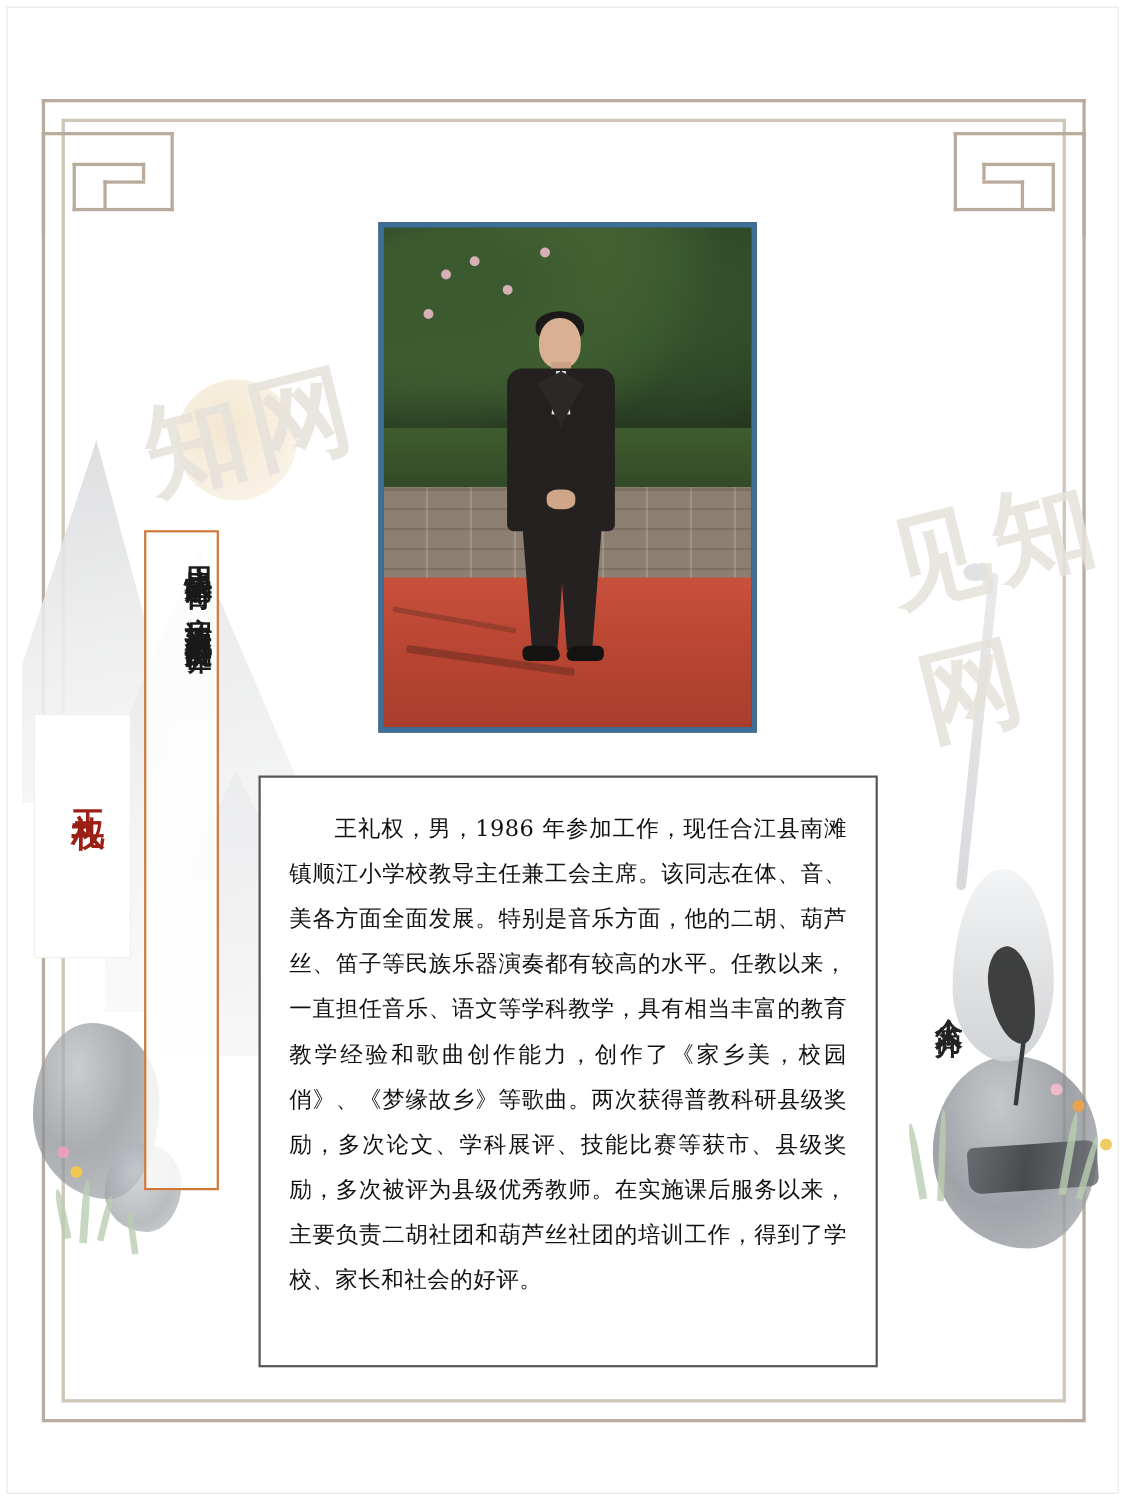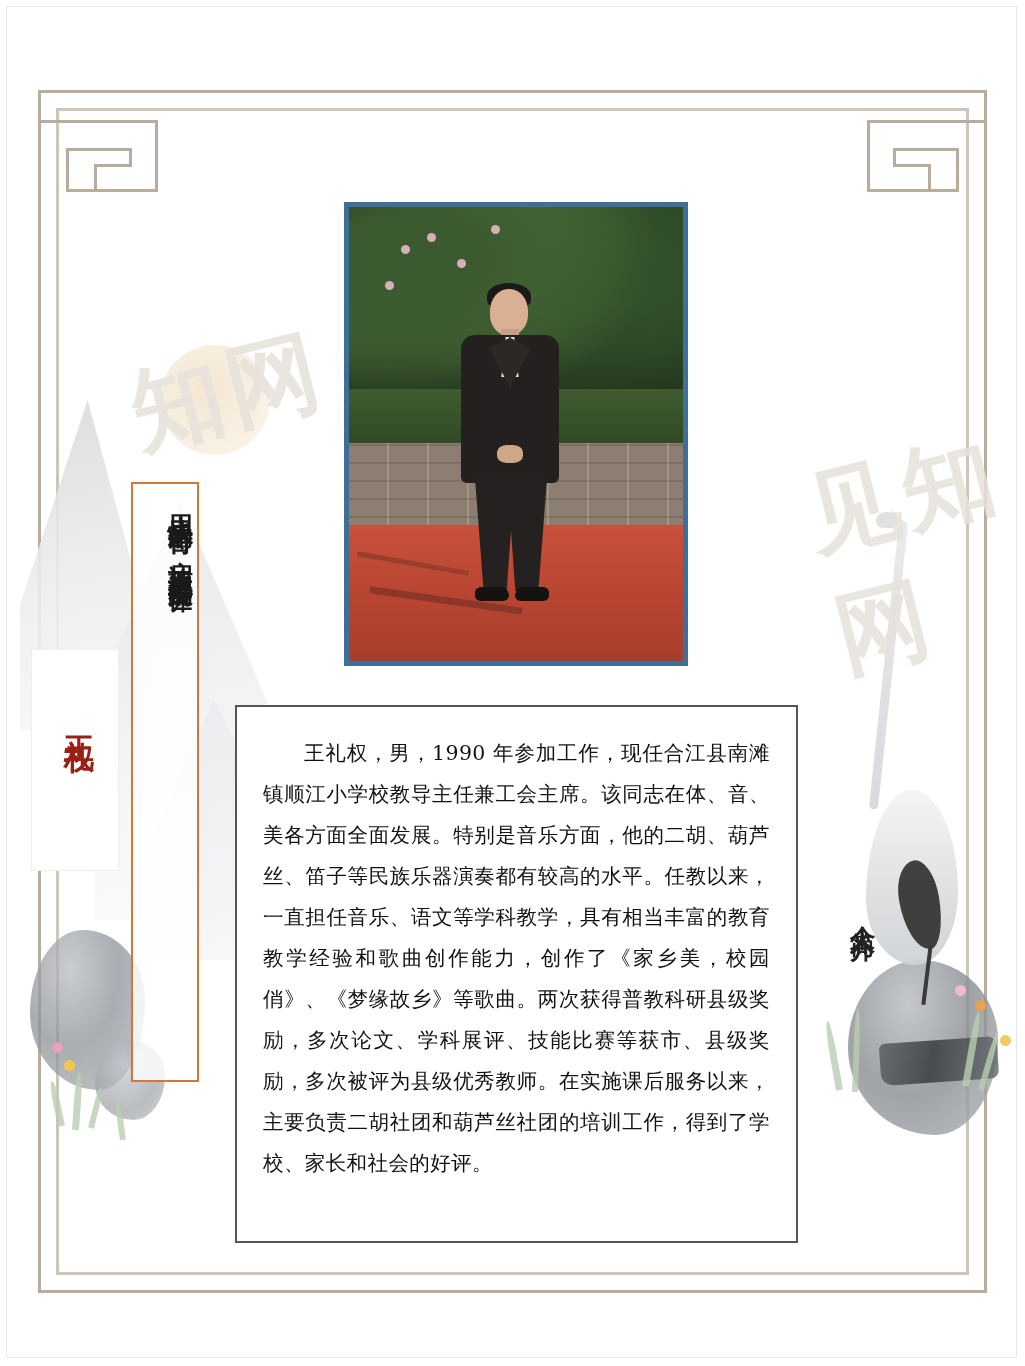--- a/index.html
+++ b/index.html
@@ -497,16 +497,16 @@
 
   <div class="slogan-box"></div>
   <div class="slogan-text">用快乐的音符，启迪孩子真善美的世界。</div>
 
   <div class="name-card"></div>
   <div class="name-text">王礼权</div>
 
   <div class="side-caption">个人简介</div>
 
   <div class="bio-box">
-    <p class="bio-text">王礼权，男，1990 年参加工作，现任合江县南滩镇顺江小学校教导主任兼工会主席。该同志在体、音、美各方面全面发展。特别是音乐方面，他的二胡、葫芦丝、笛子等民族乐器演奏都有较高的水平。任教以来，一直担任音乐、语文等学科教学，具有相当丰富的教育教学经验和歌曲创作能力，创作了《家乡美，校园俏》、《梦缘故乡》等歌曲。两次获得普教科研县级奖励，多次论文、学科展评、技能比赛等获市、县级奖励，多次被评为县级优秀教师。在实施课后服务以来，主要负责二胡社团和葫芦丝社团的培训工作，得到了学校、家长和社会的好评。</p>
+    <p class="bio-text">王礼权，男，1986 年参加工作，现任合江县南滩镇顺江小学校教导主任兼工会主席。该同志在体、音、美各方面全面发展。特别是音乐方面，他的二胡、葫芦丝、笛子等民族乐器演奏都有较高的水平。任教以来，一直担任音乐、语文等学科教学，具有相当丰富的教育教学经验和歌曲创作能力，创作了《家乡美，校园俏》、《梦缘故乡》等歌曲。两次获得普教科研县级奖励，多次论文、学科展评、技能比赛等获市、县级奖励，多次被评为县级优秀教师。在实施课后服务以来，主要负责二胡社团和葫芦丝社团的培训工作，得到了学校、家长和社会的好评。</p>
   </div>
 
 </div>
 
 </body></html>

